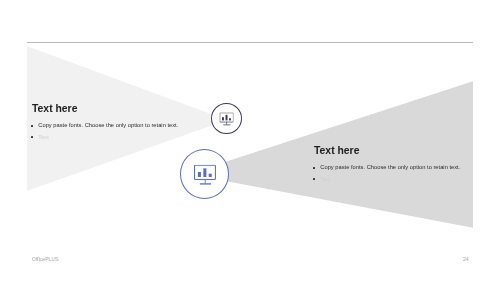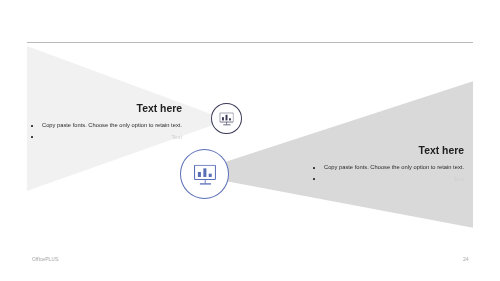--- a/index.html
+++ b/index.html
@@ -1,19 +1,19 @@
 <!DOCTYPE html>
 <html><head>
 <meta charset="utf-8">
 <title>Text here</title>
 <style>
   html,body{margin:0;padding:0;}
   body{width:500px;height:281px;background:#ffffff;overflow:hidden;
        font-family:"Liberation Sans",sans-serif;}
-  .slide{position:relative;width:500px;height:281px;background:#ffffff;overflow:hidden;text-align:right;}
+  .slide{position:relative;width:500px;height:281px;background:#ffffff;overflow:hidden;}
   .block,.footer-brand,.footer-page{will-change:transform;}
 
   .divider{position:absolute;left:27px;top:42px;width:446px;height:1px;background:#b9b9b9;}
 
   svg.shapes{position:absolute;left:0;top:0;width:500px;height:281px;}
 
   .block{position:absolute;}
   .title{font-size:10.4px;font-weight:bold;color:#202020;line-height:1;white-space:nowrap;}
   .bullets{margin:0;padding:0;list-style:none;}
   .bullets li{position:relative;padding-left:6.3px;font-size:5.75px;color:#2b2b2b;

